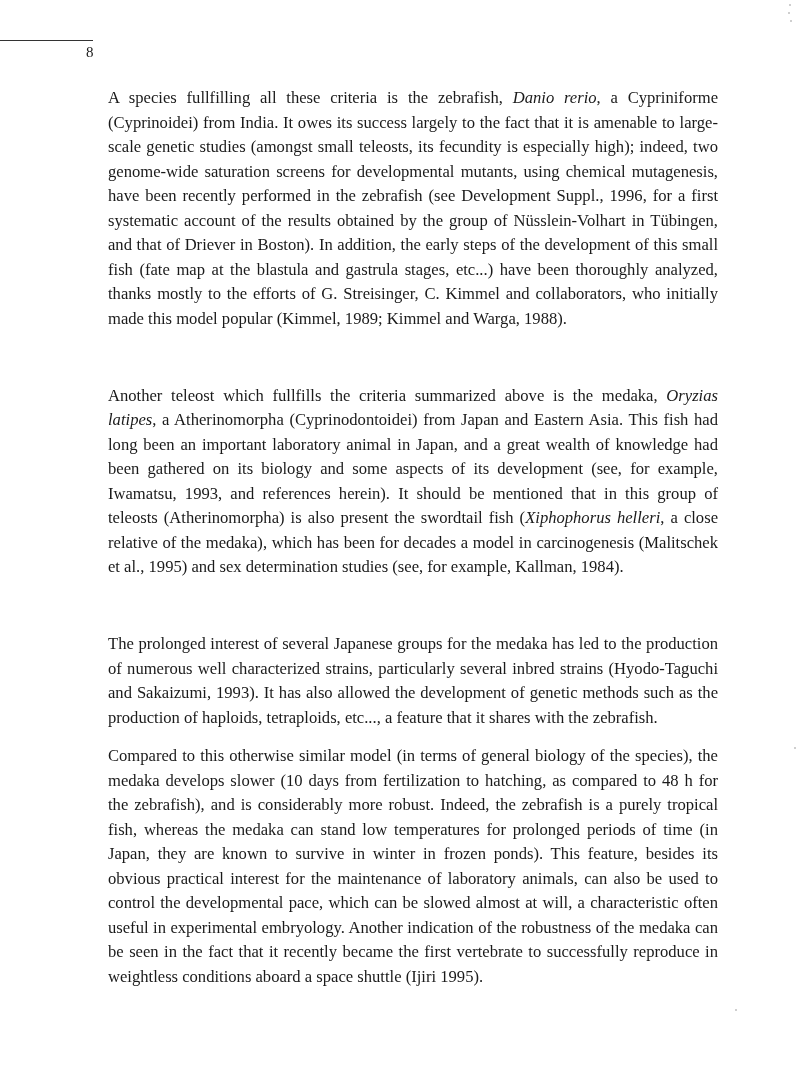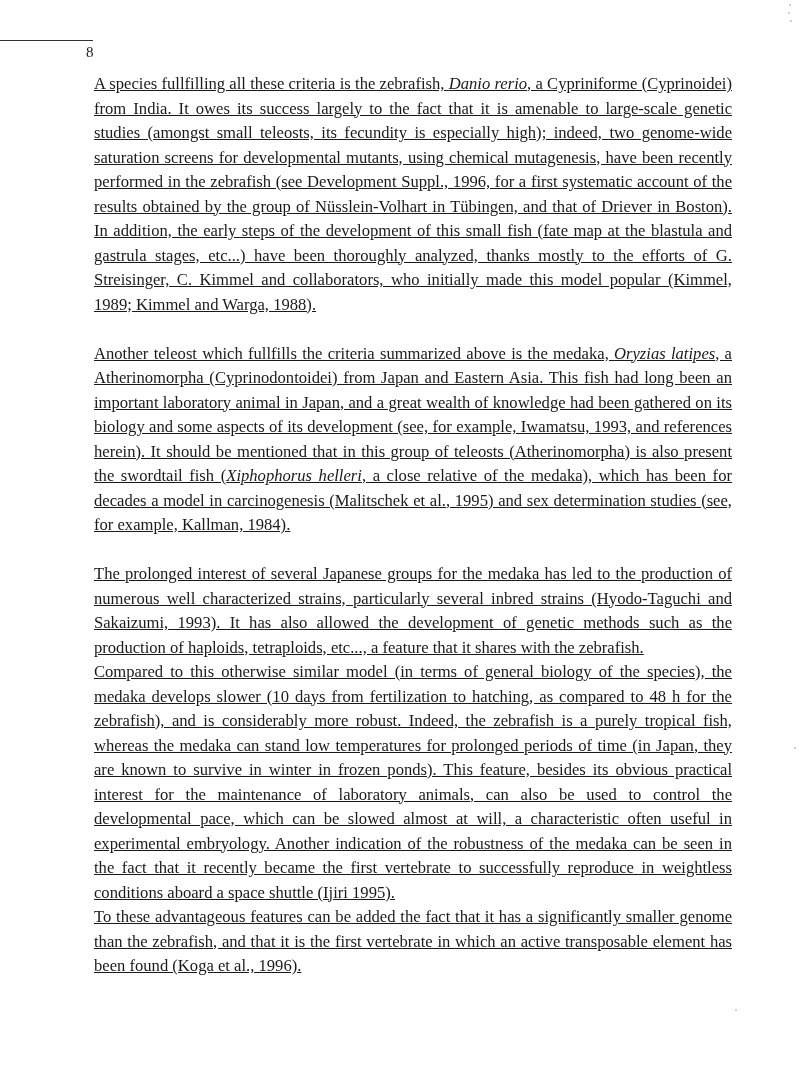--- a/index.html
+++ b/index.html
@@ -32,24 +32,23 @@
     }
     .content {
       position: absolute;
       left: 94px;
       top: 72px;
       width: 638px;
       font-size: 16.6px;
       line-height: 24.5px;
     }
     .para {
-      margin: 0;
+      margin: 14px;
       text-align: justify;
       text-align-last: left;
-      text-decoration: underline;
     }
     .gap {
       height: 24.5px;
     }
     .para i {
       font-style: italic;
     }
     .speck {
       position: absolute;
       width: 2px;
@@ -69,20 +68,19 @@
   <div class="gap"></div>
 
   <p class="para"><span>Another teleost which fullfills the criteria summarized above is the medaka, </span><i>Oryzias latipes</i><span>, a Atherinomorpha (Cyprinodontoidei) from Japan and Eastern Asia. This fish had long been an important laboratory animal in Japan, and a great wealth of knowledge had been gathered on its biology and some aspects of its development (see, for example, Iwamatsu, 1993, and references herein). It should be mentioned that in this group of teleosts (Atherinomorpha) is also present the swordtail fish (</span><i>Xiphophorus helleri</i><span>, a close relative of the medaka), which has been for decades a model in carcinogenesis (Malitschek et al., 1995) and sex determination studies (see, for example, Kallman, 1984).</span></p>
 
   <div class="gap"></div>
 
   <p class="para"><span>The prolonged interest of several Japanese groups for the medaka has led to the production of numerous well characterized strains, particularly several inbred strains (Hyodo-Taguchi and Sakaizumi, 1993).  It has also allowed the development of genetic methods such as the production of haploids, tetraploids, etc..., a feature that it shares with the zebrafish.</span></p>
 
   <p class="para"><span>Compared to this otherwise similar model (in terms of general biology of the species), the medaka  develops slower (10 days from fertilization to hatching, as compared to 48 h for the zebrafish), and is considerably more robust. Indeed, the zebrafish is a purely tropical fish, whereas  the medaka can stand low temperatures for prolonged periods of time (in Japan, they are known to survive in winter in frozen ponds). This feature, besides its obvious practical interest for the maintenance of laboratory animals, can also be used to control the developmental pace, which can be slowed almost at will, a characteristic often useful in experimental embryology. Another indication of the robustness of the medaka can be seen in the fact that it recently became the first vertebrate to successfully reproduce in  weightless conditions aboard a space shuttle (Ijiri 1995).</span></p>
 
-  <p class="para"><span>To these advantageous features can be added the fact that it has a significantly smaller genome than the zebrafish, and that it is the first vertebrate in which an active transposable element has been found (Koga et al., 1996).</span></p>
 </div>
 
 <div class="speck" style="left:789px; top:4px;"></div>
 <div class="speck" style="left:788px; top:12px;"></div>
 <div class="speck" style="left:790px; top:20px;"></div>
 <div class="speck" style="left:794px; top:747px;"></div>
 <div class="speck" style="left:735px; top:1009px;"></div>
 
 </body></html>

